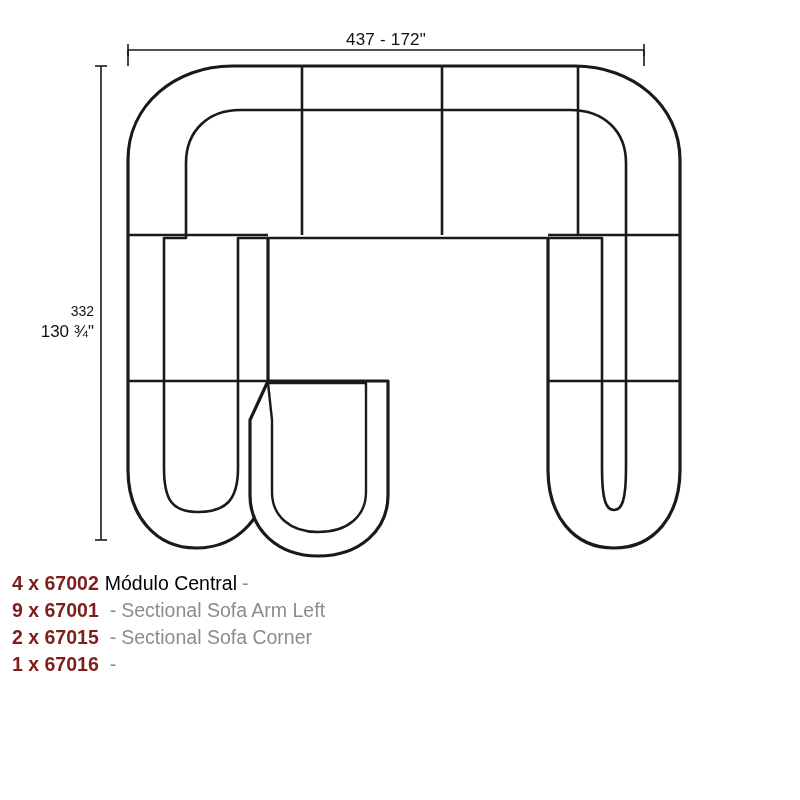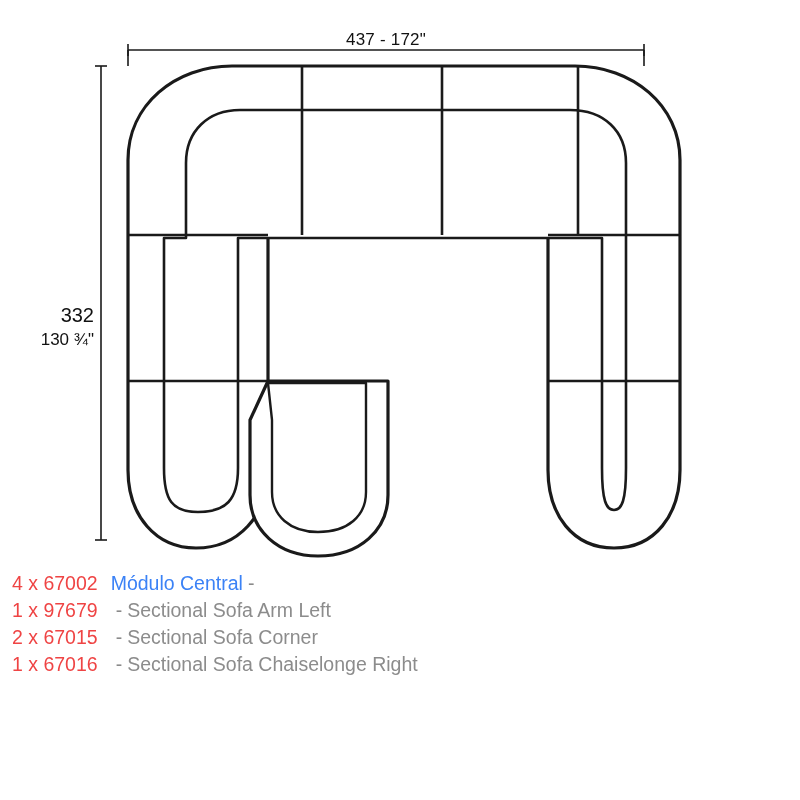--- a/index.html
+++ b/index.html
@@ -34,43 +34,43 @@
     transform: translateX(-50%);
   }
   #left-dim-block {
     position: absolute;
     left: 10px;
     top: 303px;
     width: 84px;
     text-align: right;
     line-height: 1.28;
   }
-  #left-dim-block .l1 { font-size: 20px; }
+  #left-dim-block .l1 { font-size: 14px; }
   #left-dim-block .l2 { font-size: 17px; }
 
   #legend {
     position: absolute;
     left: 12px;
     top: 572px;
     width: 780px;
   }
   .legend-row {
     display: flex;
     align-items: baseline;
     white-space: nowrap;
     margin-bottom: 4px;
     font-size: 19.5px;
   }
   .legend-qty {
-    font-weight: normal;
-    color: #ef4444;
-    margin-right: 13px;
+    font-weight: bold;
+    color: #7f1d1d;
+    margin-right: 6px;
   }
   .legend-es {
-    color: #3b82f6;
+    color: #000000;
   }
   .legend-dash {
     color: #8a8a8a;
     margin: 0 5px;
   }
   .legend-en {
     color: #8c8c8c;
   }
 </style>
 </head>
@@ -175,30 +175,29 @@
 
 <div id="legend">
 
   <div class="legend-row">
     <span class="legend-qty">4 x 67002</span>
     <span class="legend-es">Módulo Central</span>
     <span class="legend-dash">-</span>
   </div>
 
   <div class="legend-row">
-    <span class="legend-qty">1 x 97679</span>
+    <span class="legend-qty">9 x 67001</span>
     <span class="legend-dash">-</span>
     <span class="legend-en">Sectional Sofa Arm Left</span>
   </div>
 
   <div class="legend-row">
     <span class="legend-qty">2 x 67015</span>
     <span class="legend-dash">-</span>
     <span class="legend-en">Sectional Sofa Corner</span>
   </div>
 
   <div class="legend-row">
     <span class="legend-qty">1 x 67016</span>
     <span class="legend-dash">-</span>
-    <span class="legend-en">Sectional Sofa Chaiselonge Right</span>
   </div>
 
 </div>
 
 </body></html>

